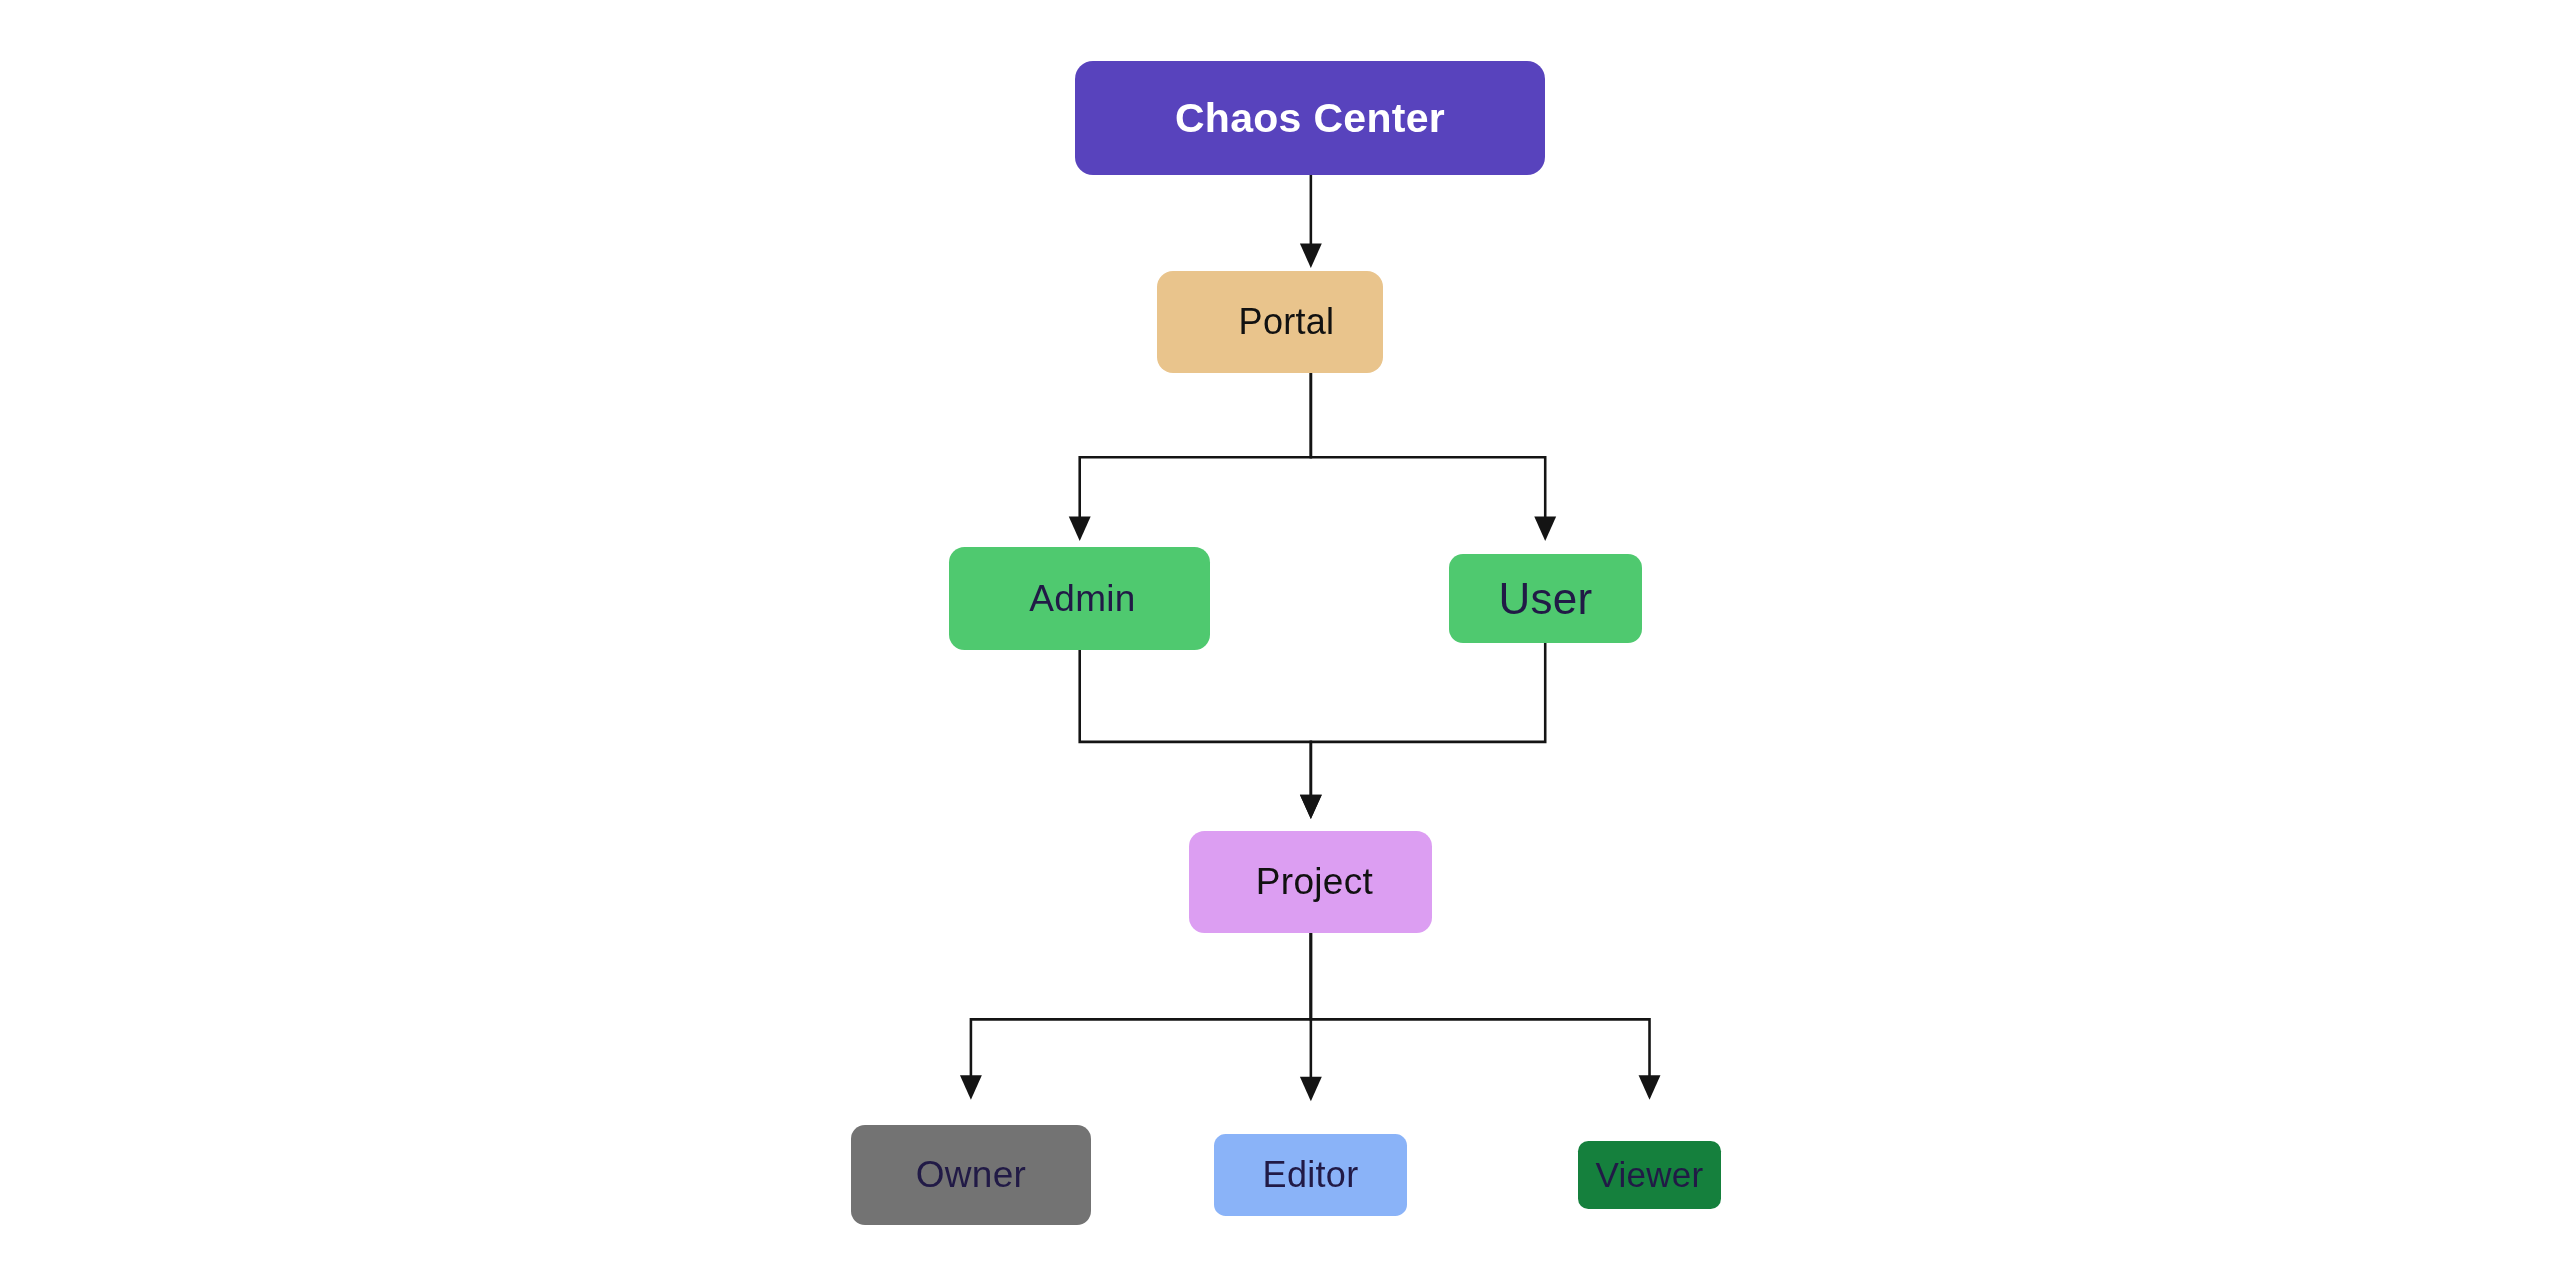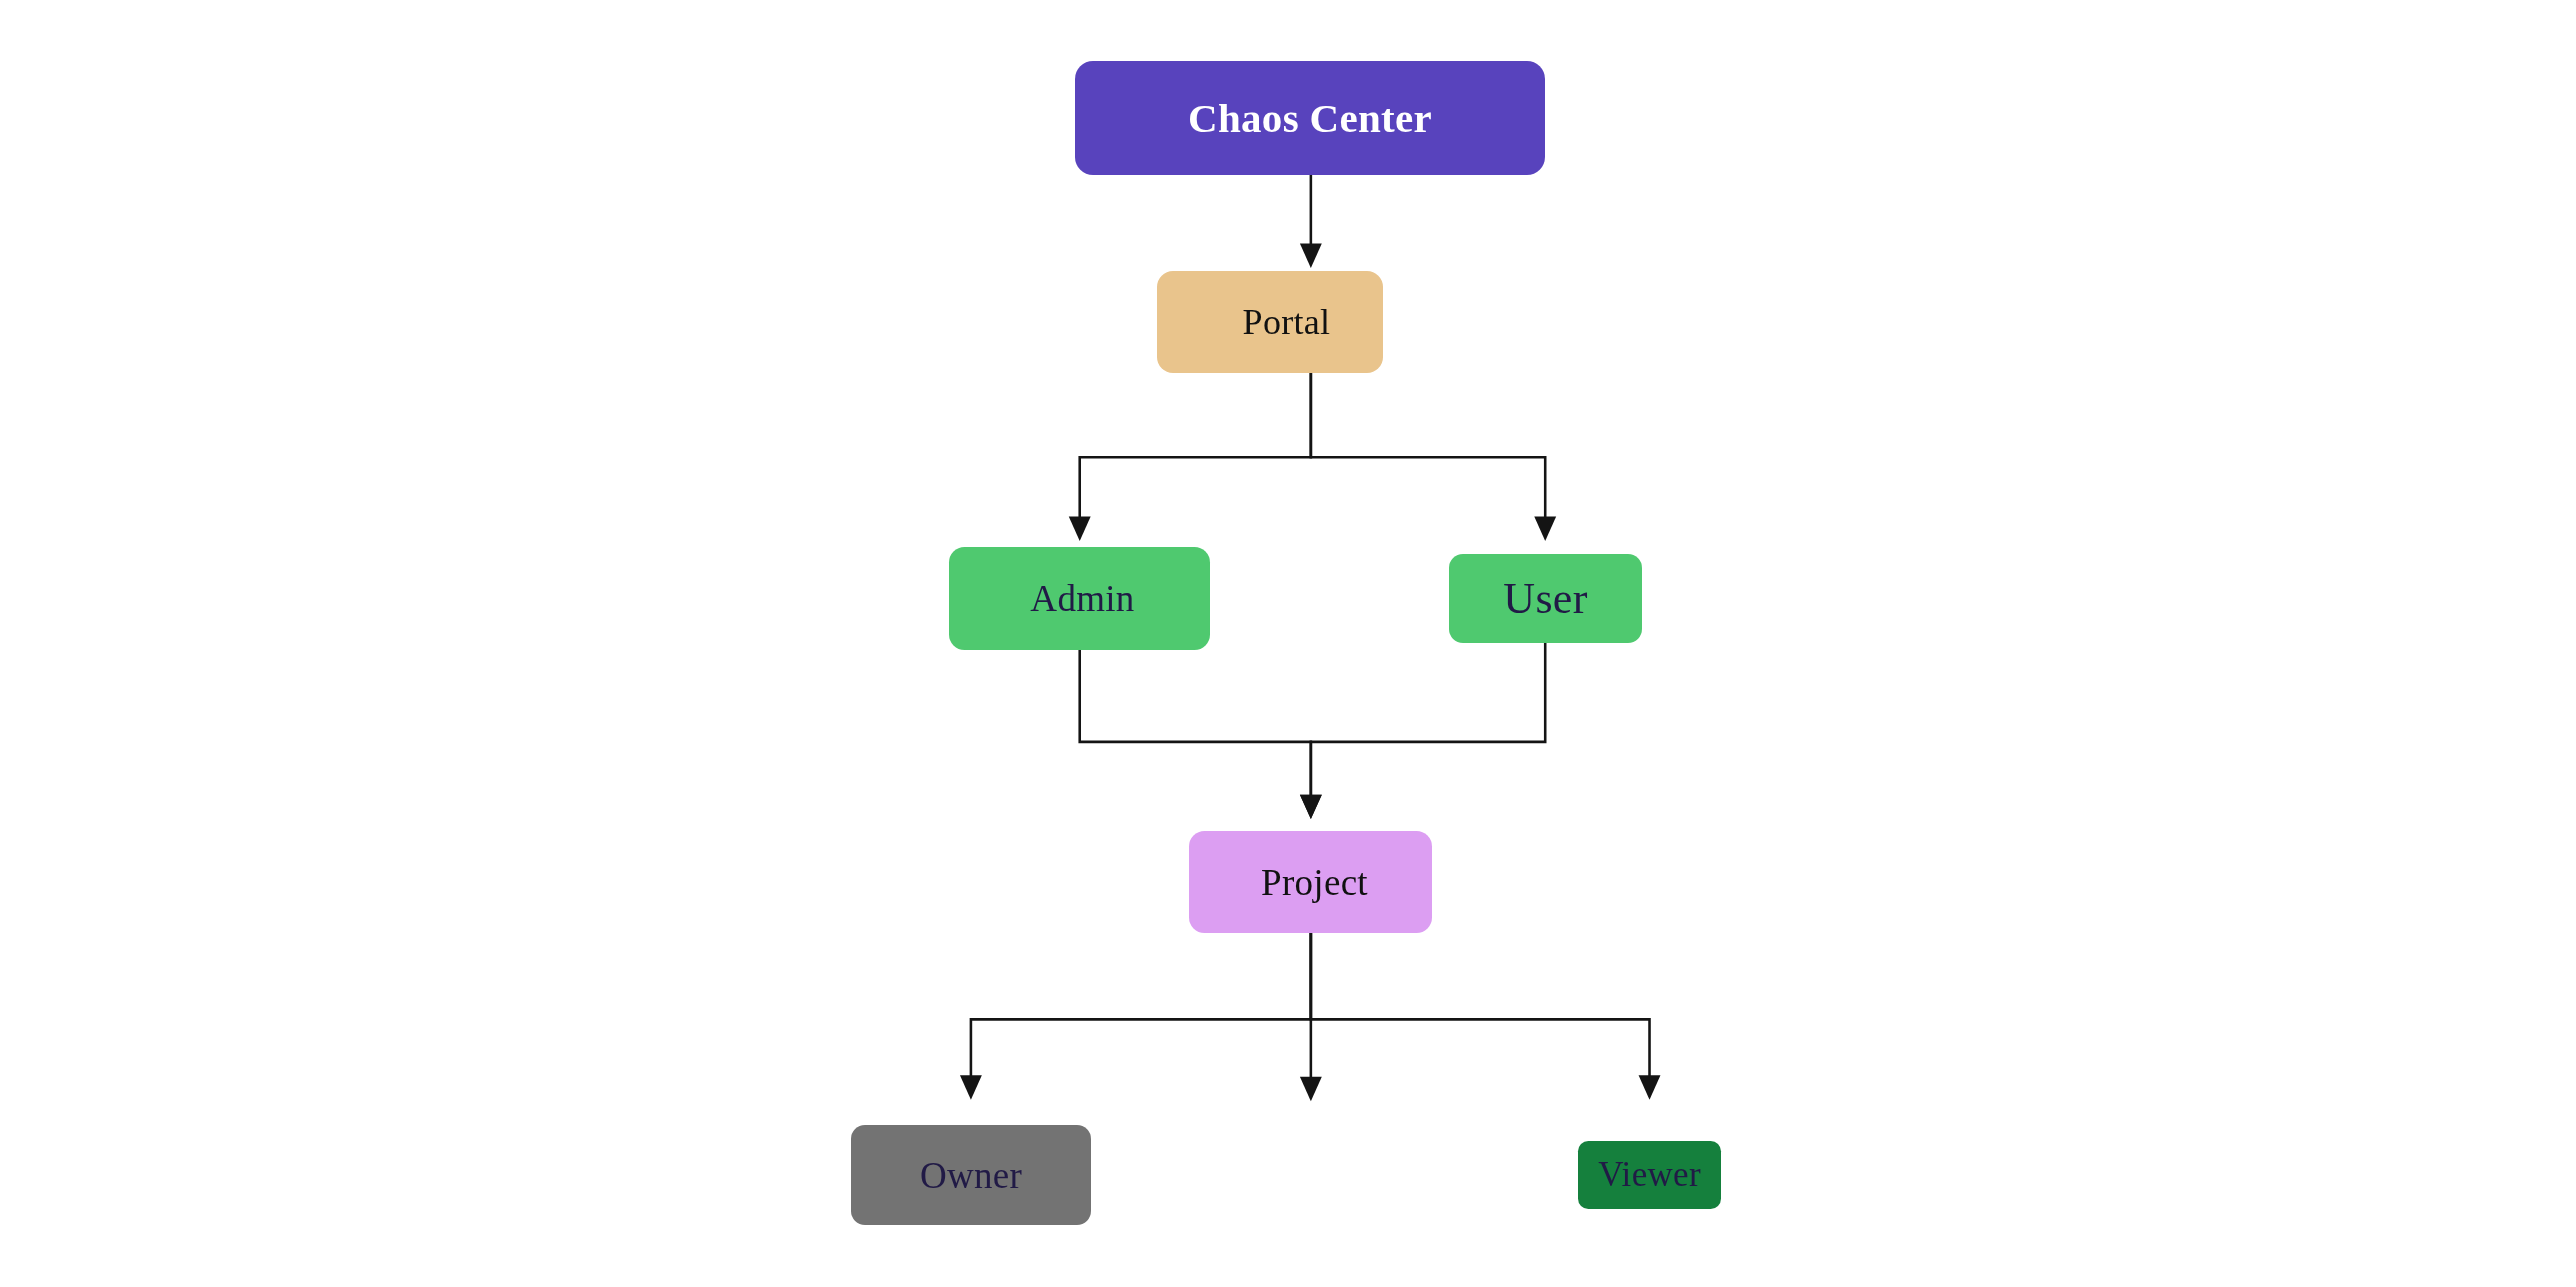--- a/index.html
+++ b/index.html
@@ -5,21 +5,21 @@
   html, body {
     margin: 0;
     padding: 0;
     background: #ffffff;
   }
   .canvas {
     position: relative;
     width: 2576px;
     height: 1244px;
     background: #ffffff;
-    font-family: Liberation Serif, serif;
+    font-family: Liberation Sans, sans-serif;
     overflow: hidden;
   }
   .edges-layer {
     position: absolute;
     left: 0;
     top: 0;
     width: 2576px;
     height: 1288px;
     display: block;
   }
@@ -142,17 +142,18 @@
   <div class="node node-portal" style="background: rgb(233, 196, 140); color: rgb(17, 17, 17);">Portal</div>
 
   <div class="node node-admin" style="background: rgb(79, 201, 111); color: rgb(33, 26, 70);">Admin</div>
 
   <div class="node node-user" style="background: rgb(79, 201, 111); color: rgb(33, 26, 70);">User</div>
 
   <div class="node node-project" style="background: rgb(220, 158, 242); color: rgb(17, 17, 17);">Project</div>
 
   <div class="node node-owner" style="background: #737373; color: rgb(33, 26, 70);">Owner</div>
 
+  <div class="node node-editor" style="background: rgb(138, 179, 248); color: rgb(33, 26, 70);">Editor</div>
 
   <div class="node node-viewer" style="background: #15803d; color: rgb(33, 26, 70);">Viewer</div>
 
 </div>
 
 
 </body></html>

